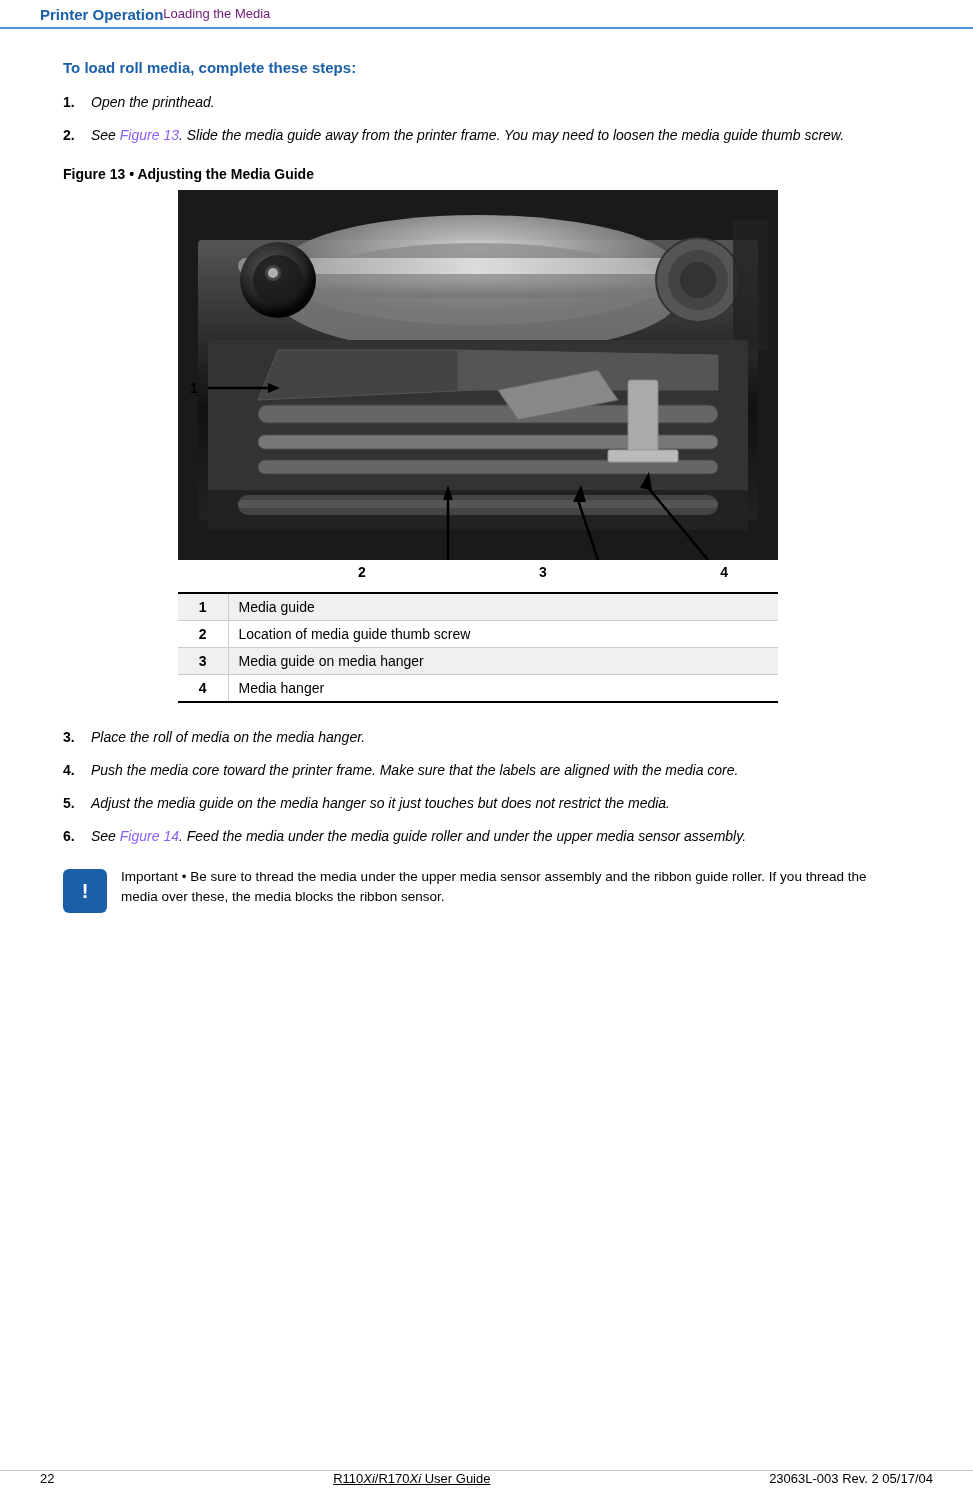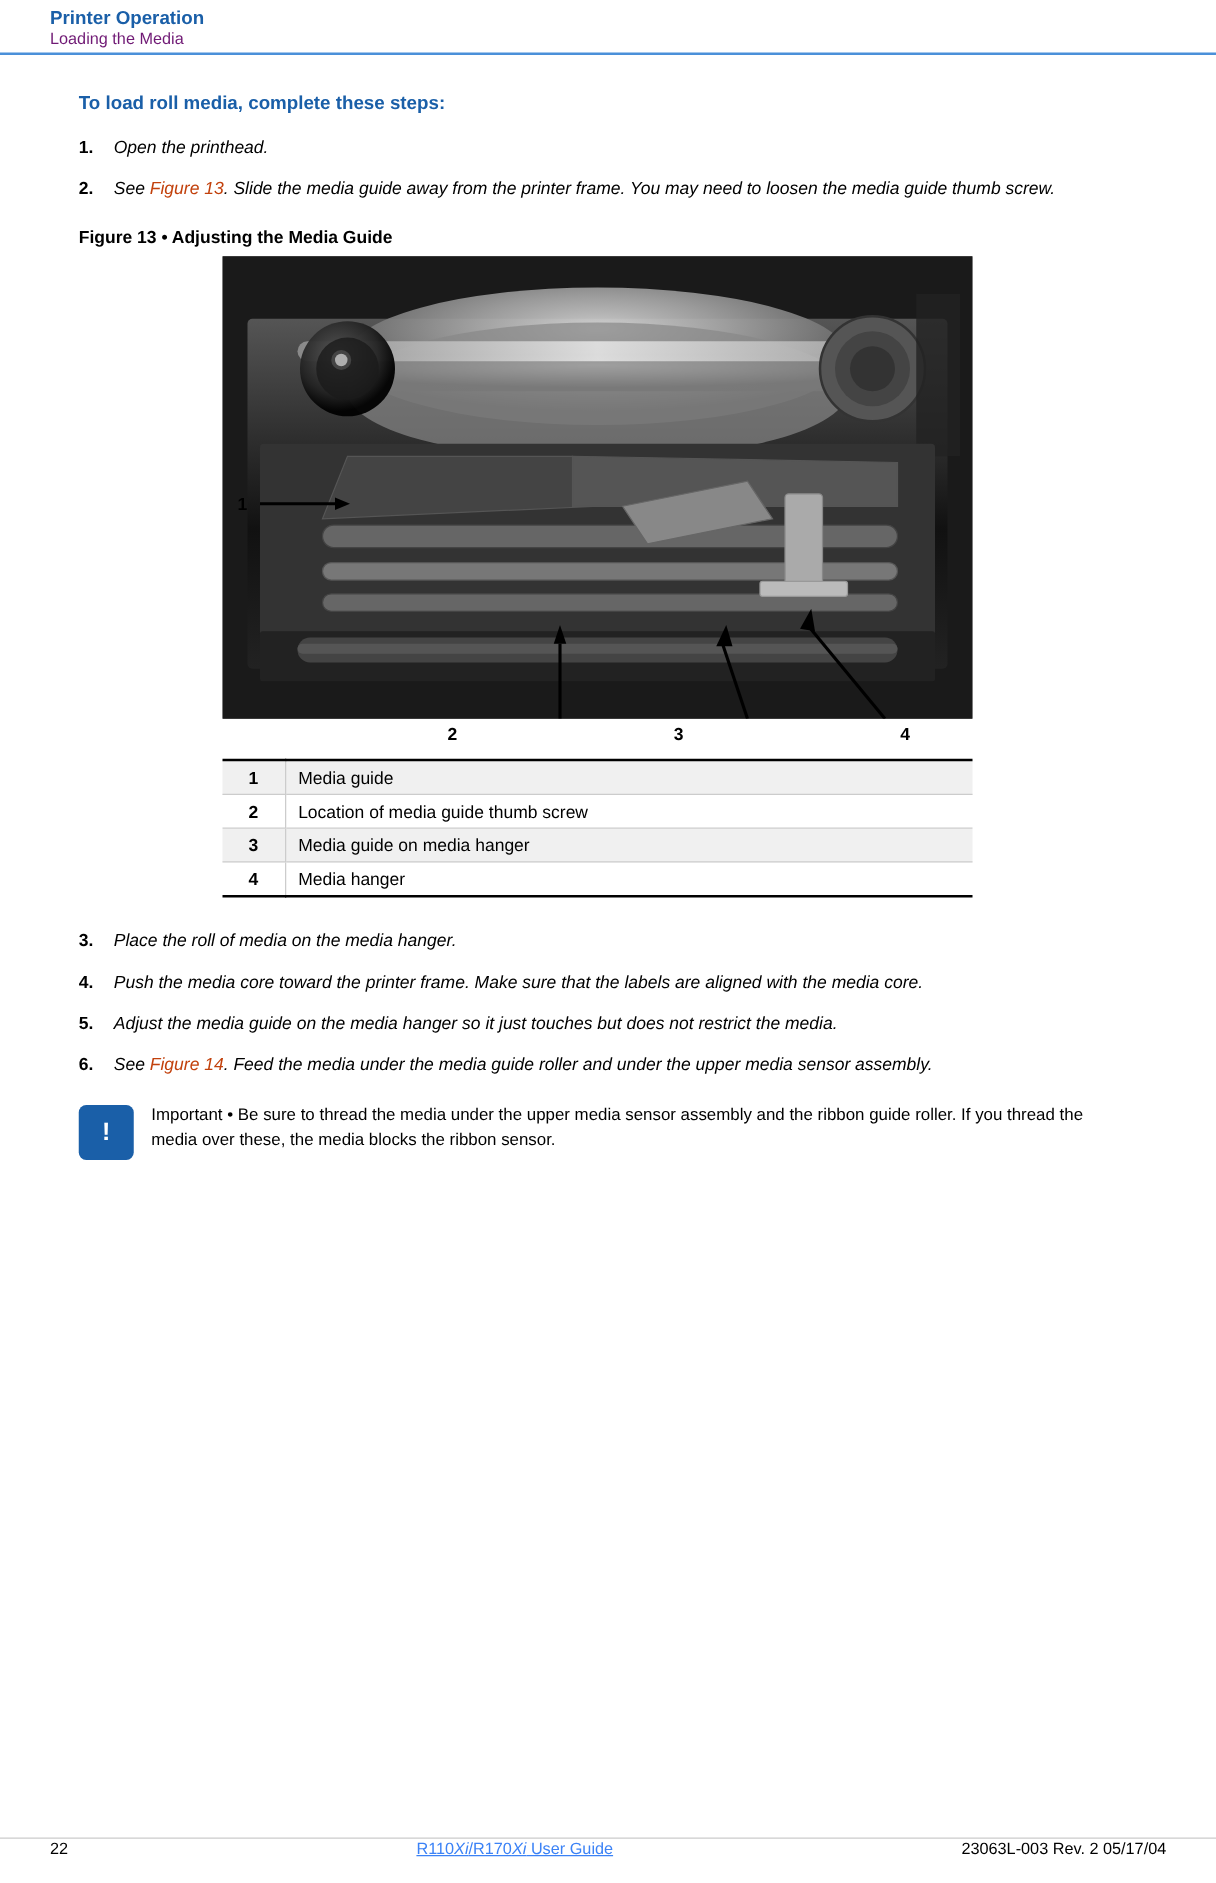--- a/index.html
+++ b/index.html
@@ -11,21 +11,21 @@
       width: 973px;
       min-height: 1506px;
       position: relative;
     }
 
     
     .breadcrumb-area {
       padding: 6px 40px 4px 40px;
       border-bottom: 2px solid #4a90d9;
       display: flex;
-      flex-direction: column;
+      flex-direction: row;
     }
     .breadcrumb-title {
       font-weight: bold;
       font-size: 15px;
       color: #1a5fa8;
     }
     .breadcrumb-sub {
       font-size: 13px;
       color: #701a75;
     }
@@ -57,21 +57,21 @@
     .step-num {
       font-weight: bold;
       min-width: 28px;
       font-size: 14px;
     }
     .step-text {
       flex: 1;
       font-style: italic;
     }
     .link-text {
-      color: #c2410c;
+      color: #8b5cf6;
       text-decoration: none;
     }
 
     
     .figure-caption {
       text-align: left;
       font-weight: bold;
       font-size: 14px;
       margin: 20px 0 8px 0;
     }
@@ -152,21 +152,21 @@
       justify-content: space-between;
       padding: 0 40px;
       border-top: 1px solid #ccc;
       font-size: 13px;
       color: #000;
     }
     .footer-center {
       text-align: center;
     }
     .footer-center a {
-      color: #3b82f6;
+      color: #000000;
       text-decoration: underline;
     }
 
     
     .fig-wrapper {
       position: relative;
       width: 600px;
       margin: 0 auto;
     }
     .fig-img-sim {

